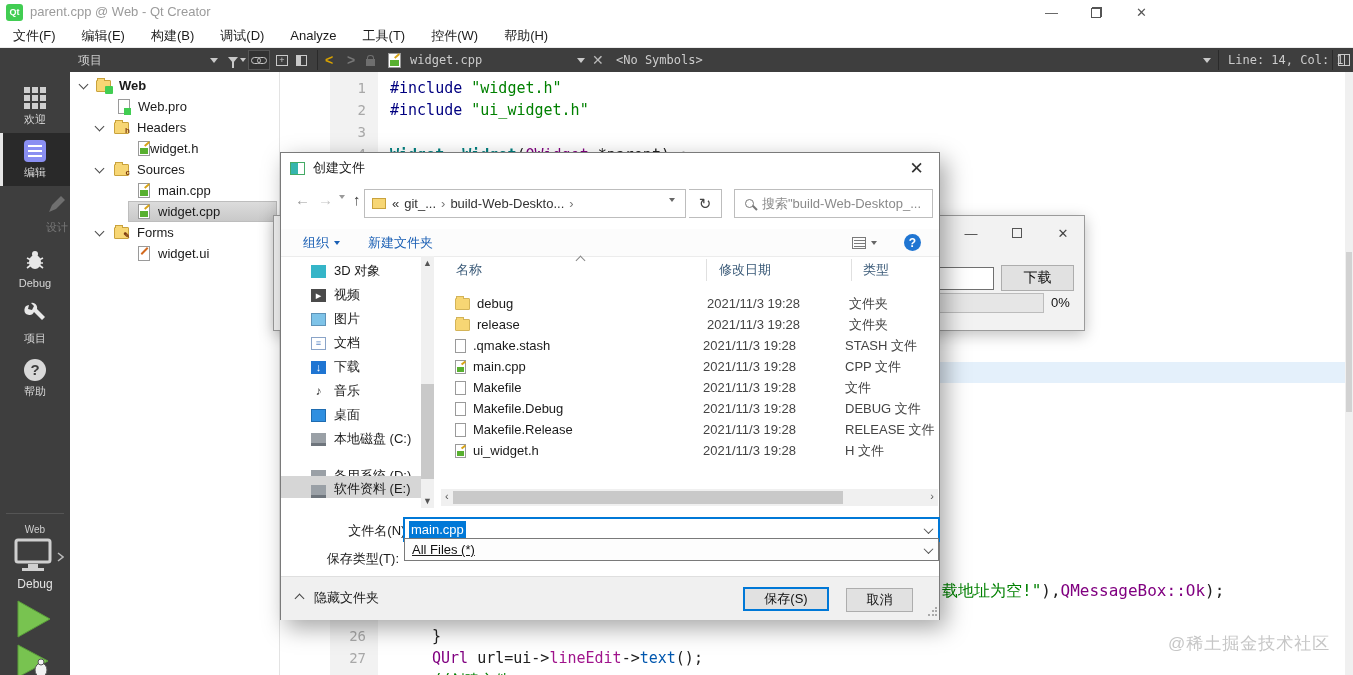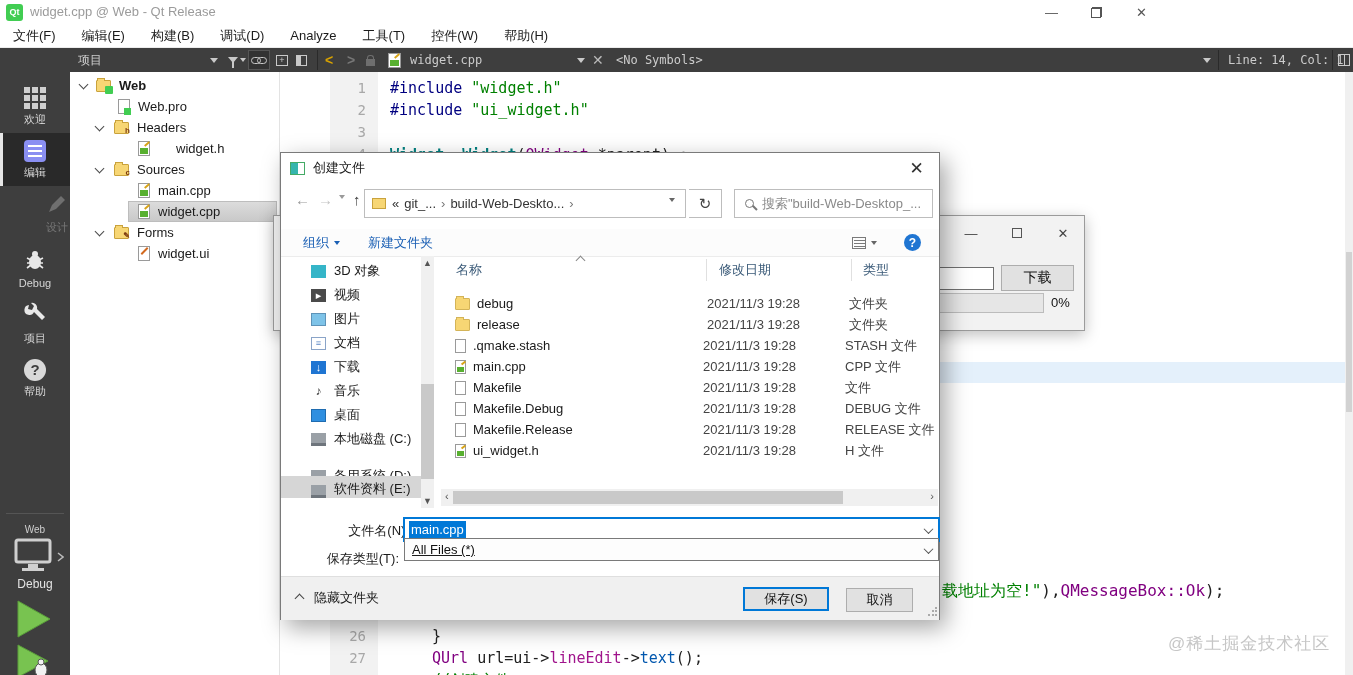--- a/index.html
+++ b/index.html
@@ -170,21 +170,21 @@
                      radial-gradient(circle at 9px 4px,#aaa 1px,transparent 1.5px),
                      radial-gradient(circle at 9px 1px,#aaa 1px,transparent 1.5px); }
 </style>
 </head>
 <body>
 
 <div id="stage">
 
   <div class="abs titlebar">
     <div class="abs qt-logo">Qt</div>
-    <div class="abs win-title">widget.cpp @ Web - Qt Release</div>
+    <div class="abs win-title">parent.cpp @ Web - Qt Creator</div>
     <div class="abs winbtns">
       <div class="winbtn">—</div>
       <div class="winbtn">
           <span class="restore-g"></span>
         </div>
       <div class="winbtn">✕</div>
     </div>
   </div>
 
   <div class="abs menubar">
@@ -330,21 +330,21 @@
     </div>
     <div class="trow" style="top:45px;">
       <span class="chev" style="left:26px;"></span>
       <span class="fold" style="margin-left:44px;">
           <span class="tag">h</span>
         </span>
       <span style="margin-left:8px;">Headers</span>
     </div>
     <div class="trow" style="top:66px;">
       <span class="pfile code" style="margin-left:68px;"></span>
-      <span style="margin-left:26px;">widget.h</span>
+      <span style="margin-left:0;">widget.h</span>
     </div>
     <div class="trow" style="top:87px;">
       <span class="chev" style="left:26px;"></span>
       <span class="fold" style="margin-left:44px;">
           <span class="tag">c</span>
         </span>
       <span style="margin-left:8px;">Sources</span>
     </div>
     <div class="trow" style="top:108px;">
       <span class="pfile code" style="margin-left:68px;"></span>

